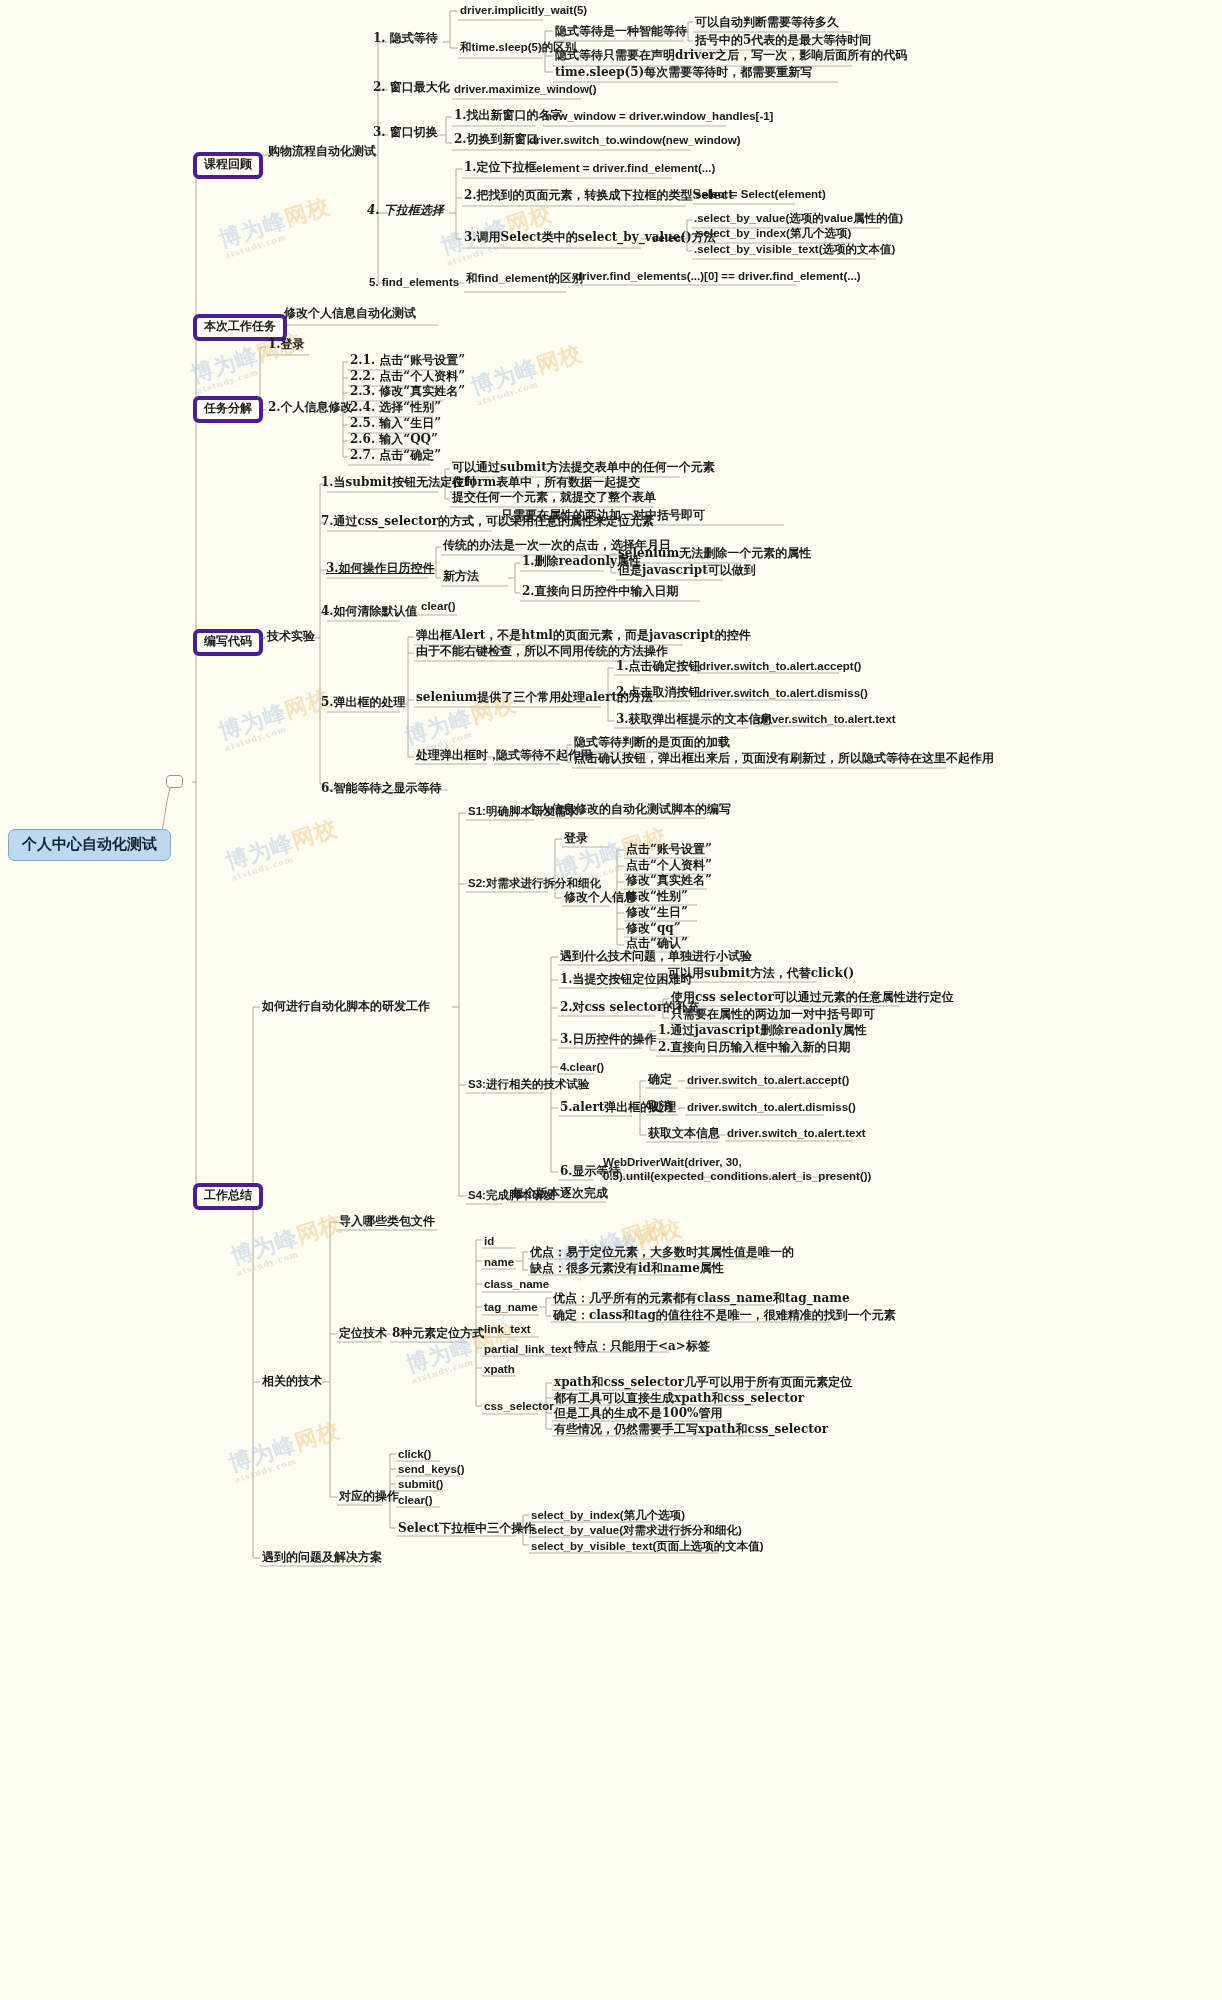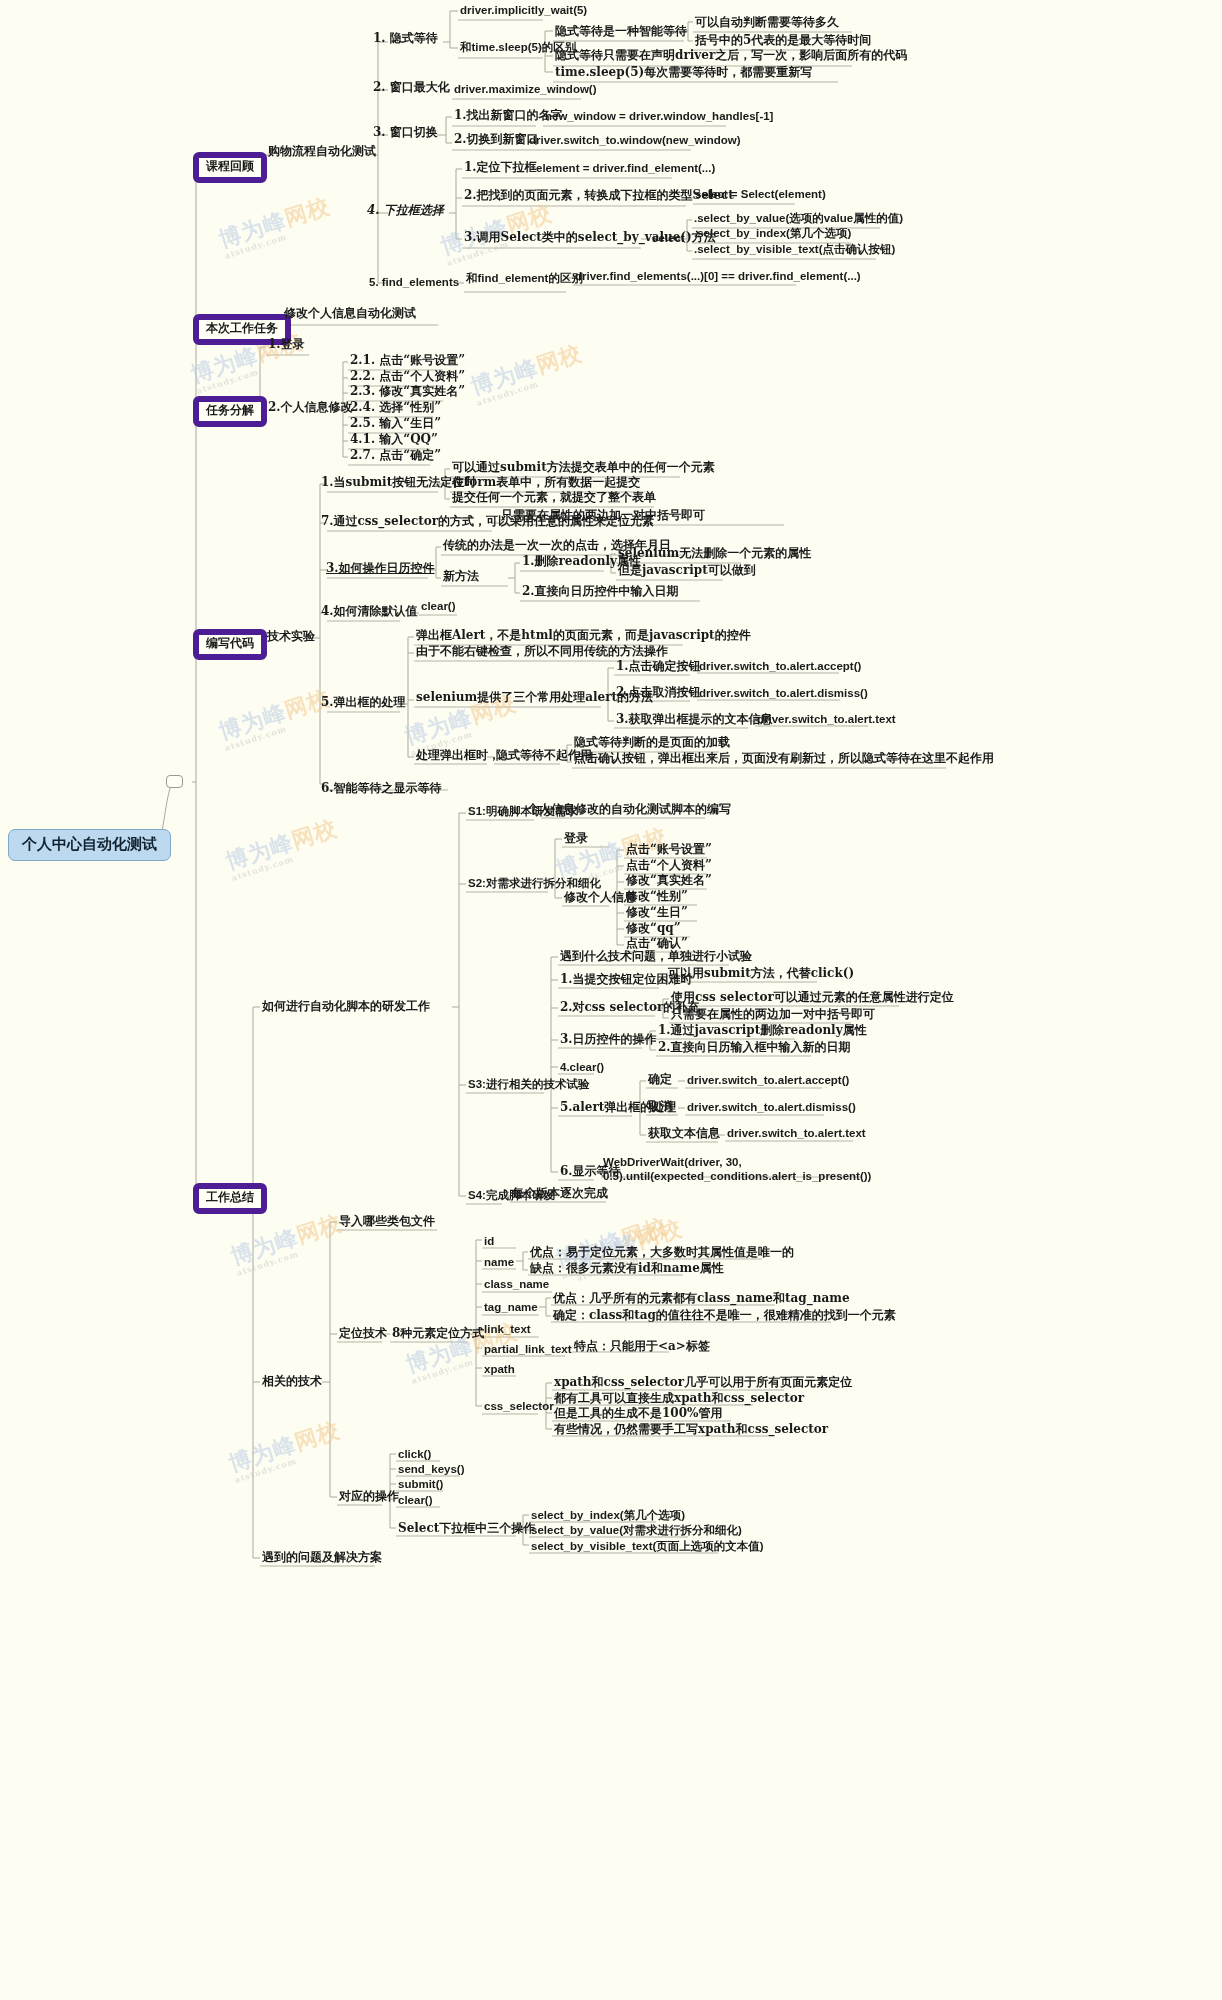--- a/index.html
+++ b/index.html
@@ -24,21 +24,21 @@
     box-sizing:border-box;
     background:transparent;
   }
   
   .node.cn{font-family:"DejaVu Serif","Liberation Serif",serif;font-weight:600;}
   .node.mono{font-family:"Liberation Sans","DejaVu Sans",sans-serif;font-weight:600;font-size:11.5px;}
   .node.mix{font-family:"Liberation Sans","DejaVu Sans",sans-serif;font-weight:600;font-size:11.5px;}
 
   
   .node.boxed{
-    border:6px solid #4c1d95;
+    border:4px solid #4c1d95;
     border-radius:6px;
     background:#fffff5;
     padding:2px 7px 3px 7px;
   }
   
   .node.root{
     border:1px solid #7fa8c9;
     border-radius:7px;
     background:#bcd9ef;
     padding:6px 13px 7px 13px;
@@ -531,38 +531,38 @@
 
   <div class="node cn" style="left:364px;top:203px;font-style:italic;">4. 下拉框选择</div>
   <div class="node cn" style="left:461px;top:160px;">1.定位下拉框</div>
   <div class="node mono" style="left:533px;top:161px;">element = driver.find_element(...)</div>
   <div class="node cn" style="left:461px;top:188px;">2.把找到的页面元素，转换成下拉框的类型Select</div>
   <div class="node mono" style="left:692px;top:187px;">select = Select(element)</div>
   <div class="node cn" style="left:461px;top:230px;">3.调用Select类中的select_by_value()方法</div>
   <div class="node mono" style="left:649px;top:231px;">select</div>
   <div class="node mix" style="left:691px;top:211px;">.select_by_value(选项的value属性的值)</div>
   <div class="node mix" style="left:691px;top:226px;">.select_by_index(第几个选项)</div>
-  <div class="node mix" style="left:691px;top:242px;">.select_by_visible_text(点击确认按钮)</div>
+  <div class="node mix" style="left:691px;top:242px;">.select_by_visible_text(选项的文本值)</div>
 
   <div class="node mix" style="left:366px;top:275px;">5. find_elements</div>
   <div class="node mix" style="left:463px;top:271px;">和find_element的区别</div>
   <div class="node mono" style="left:572px;top:269px;">driver.find_elements(...)[0]  == driver.find_element(...)</div>
 
   <div class="node boxed cn" style="left:193px;top:314px;">本次工作任务</div>
   <div class="node cn" style="left:281px;top:306px;">修改个人信息自动化测试</div>
 
   <div class="node boxed cn" style="left:193px;top:396px;text-align:right;">任务分解</div>
   <div class="node cn" style="left:265px;top:337px;">1.登录</div>
   <div class="node cn" style="left:265px;top:400px;">2.个人信息修改</div>
   <div class="node cn" style="left:347px;top:353px;">2.1. 点击“账号设置”</div>
   <div class="node cn" style="left:347px;top:369px;">2.2. 点击“个人资料”</div>
   <div class="node cn" style="left:347px;top:384px;">2.3. 修改“真实姓名”</div>
   <div class="node cn" style="left:347px;top:400px;">2.4. 选择“性别”</div>
   <div class="node cn" style="left:347px;top:416px;">2.5. 输入“生日”</div>
-  <div class="node cn" style="left:347px;top:432px;">4.1. 输入“QQ”</div>
+  <div class="node cn" style="left:347px;top:432px;">2.6. 输入“QQ”</div>
   <div class="node cn" style="left:347px;top:448px;">2.7. 点击“确定”</div>
 
   <div class="node boxed cn" style="left:193px;top:629px;">编写代码</div>
   <div class="node cn" style="left:264px;top:629px;">技术实验</div>
 
   <div class="node cn" style="left:318px;top:475px;">1.当submit按钮无法定位时</div>
   <div class="node cn" style="left:449px;top:460px;">可以通过submit方法提交表单中的任何一个元素</div>
   <div class="node cn" style="left:449px;top:475px;">在form表单中，所有数据一起提交</div>
   <div class="node cn" style="left:449px;top:490px;">提交任何一个元素，就提交了整个表单</div>
 

